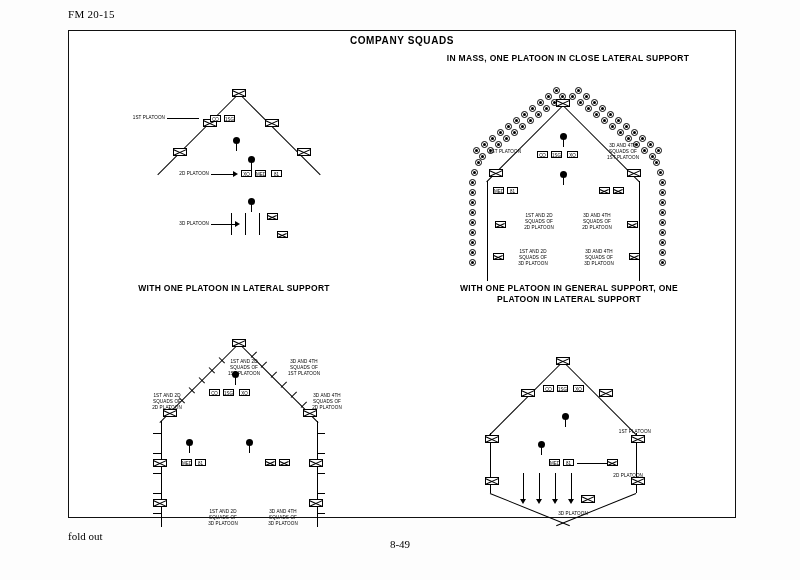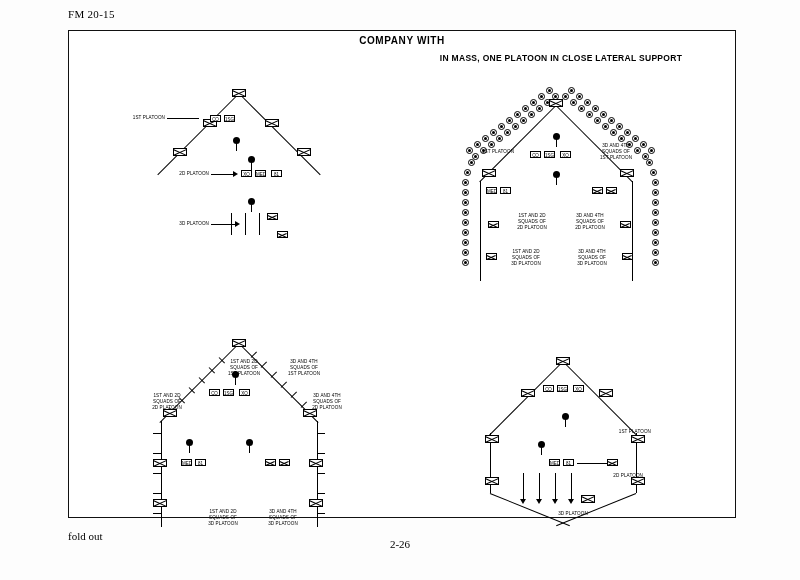--- a/index.html
+++ b/index.html
@@ -177,21 +177,21 @@
 </style>
 </head>
 <body>
 
 <div class="page">
 
   <div class="hdr-left">FM 20-15</div>
 
   <div class="frame">
 
-    <div class="fig-title">COMPANY WITH</div>
+    <div class="fig-title">COMPANY SQUADS</div>
 
     <div class="panel" style="left:0px; top:22px; width:334px; height:230px;">
 
       <div class="diag" style="left:170px; top:40px; width:115px; transform:rotate(135deg);"></div>
       <div class="diag" style="left:170px; top:40px; width:115px; transform:rotate(45deg);"></div>
 
       <div class="unit small lbl" style="left:163px; top:36px;">
         <span class="d1"></span>
           <span class="d2"></span>
       </div>
@@ -250,21 +250,21 @@
       <div class="unit tiny lbl" style="left:198px; top:160px;">
         <span class="d1"></span>
           <span class="d2"></span>
       </div>
       <div class="unit tiny lbl" style="left:208px; top:178px;">
         <span class="d1"></span>
           <span class="d2"></span>
       </div>
     </div>
 
-    <div class="panel" style="left:327px; top:22px; width:334px; height:230px;">
+    <div class="panel" style="left:334px; top:22px; width:334px; height:230px;">
       <div class="panel-title" style="left:40px; top:0px; width:250px;">IN MASS, ONE PLATOON IN
 CLOSE LATERAL SUPPORT</div>
 
       <div class="diag" style="left:160px; top:52px; width:108px; transform:rotate(135deg);"></div>
       <div class="diag" style="left:160px; top:52px; width:108px; transform:rotate(45deg);"></div>
       <div class="vline" style="left:84px; top:128px; height:100px;"></div>
       <div class="vline" style="left:236px; top:128px; height:100px;"></div>
 
       <div>
         <div class="smoke" style="left:156px;top:40px;"></div>
@@ -403,20 +403,22 @@
 2D PLATOON</div>
       <div class="cap" style="left:104px; top:196px; width:52px;">1ST AND 2D
 SQUADS OF
 3D PLATOON</div>
       <div class="cap" style="left:170px; top:196px; width:52px;">3D AND 4TH
 SQUADS OF
 3D PLATOON</div>
     </div>
 
     <div class="panel" style="left:0px; top:252px; width:334px; height:236px;">
+      <div class="panel-title" style="left:34px; top:0px; width:262px;">WITH ONE PLATOON IN LATERAL
+SUPPORT</div>
 
       <div class="diag" style="left:170px; top:60px; width:112px; transform:rotate(135deg);"></div>
       <div class="diag" style="left:170px; top:60px; width:112px; transform:rotate(45deg);"></div>
       <div class="vline" style="left:92px; top:138px; height:106px;"></div>
       <div class="vline" style="left:248px; top:138px; height:106px;"></div>
 
       <div>
         <div class="diag" style="left:150px;top:74px;width:8px;transform:rotate(45deg);"></div>
         <div class="diag" style="left:140px;top:84px;width:8px;transform:rotate(45deg);"></div>
         <div class="diag" style="left:130px;top:94px;width:8px;transform:rotate(45deg);"></div>
@@ -518,20 +520,24 @@
 2D PLATOON</div>
       <div class="cap" style="left:126px; top:226px; width:56px;">1ST AND 2D
 SQUADS OF
 3D PLATOON</div>
       <div class="cap" style="left:186px; top:226px; width:56px;">3D AND 4TH
 SQUADS OF
 3D PLATOON</div>
     </div>
 
     <div class="panel" style="left:334px; top:252px; width:334px; height:236px;">
+      <div class="panel-title" style="left:48px; top:0px; width:236px;">WITH ONE PLATOON IN
+GENERAL SUPPORT, ONE
+PLATOON IN LATERAL
+SUPPORT</div>
 
       <div class="diag" style="left:160px; top:78px; width:104px; transform:rotate(135deg);"></div>
       <div class="diag" style="left:160px; top:78px; width:104px; transform:rotate(45deg);"></div>
       <div class="vline" style="left:87px; top:150px; height:60px;"></div>
       <div class="vline" style="left:233px; top:150px; height:60px;"></div>
       <div class="diag" style="left:87px; top:210px; width:86px; transform:rotate(22deg);"></div>
       <div class="diag" style="left:233px; top:210px; width:86px; transform:rotate(158deg);"></div>
 
       <div class="unit small lbl" style="left:153px; top:74px;">
         <span class="d1"></span>
@@ -598,15 +604,15 @@
       <div class="unit small lbl" style="left:178px; top:212px;">
         <span class="d1"></span>
           <span class="d2"></span>
       </div>
       <div class="cap" style="left:140px; top:228px; width:60px;">3D PLATOON</div>
     </div>
 
   </div>
 
   <div class="foot-left">fold out</div>
-  <div class="foot-center">2-26</div>
+  <div class="foot-center">8-49</div>
 
 </div>
 
 </body></html>

